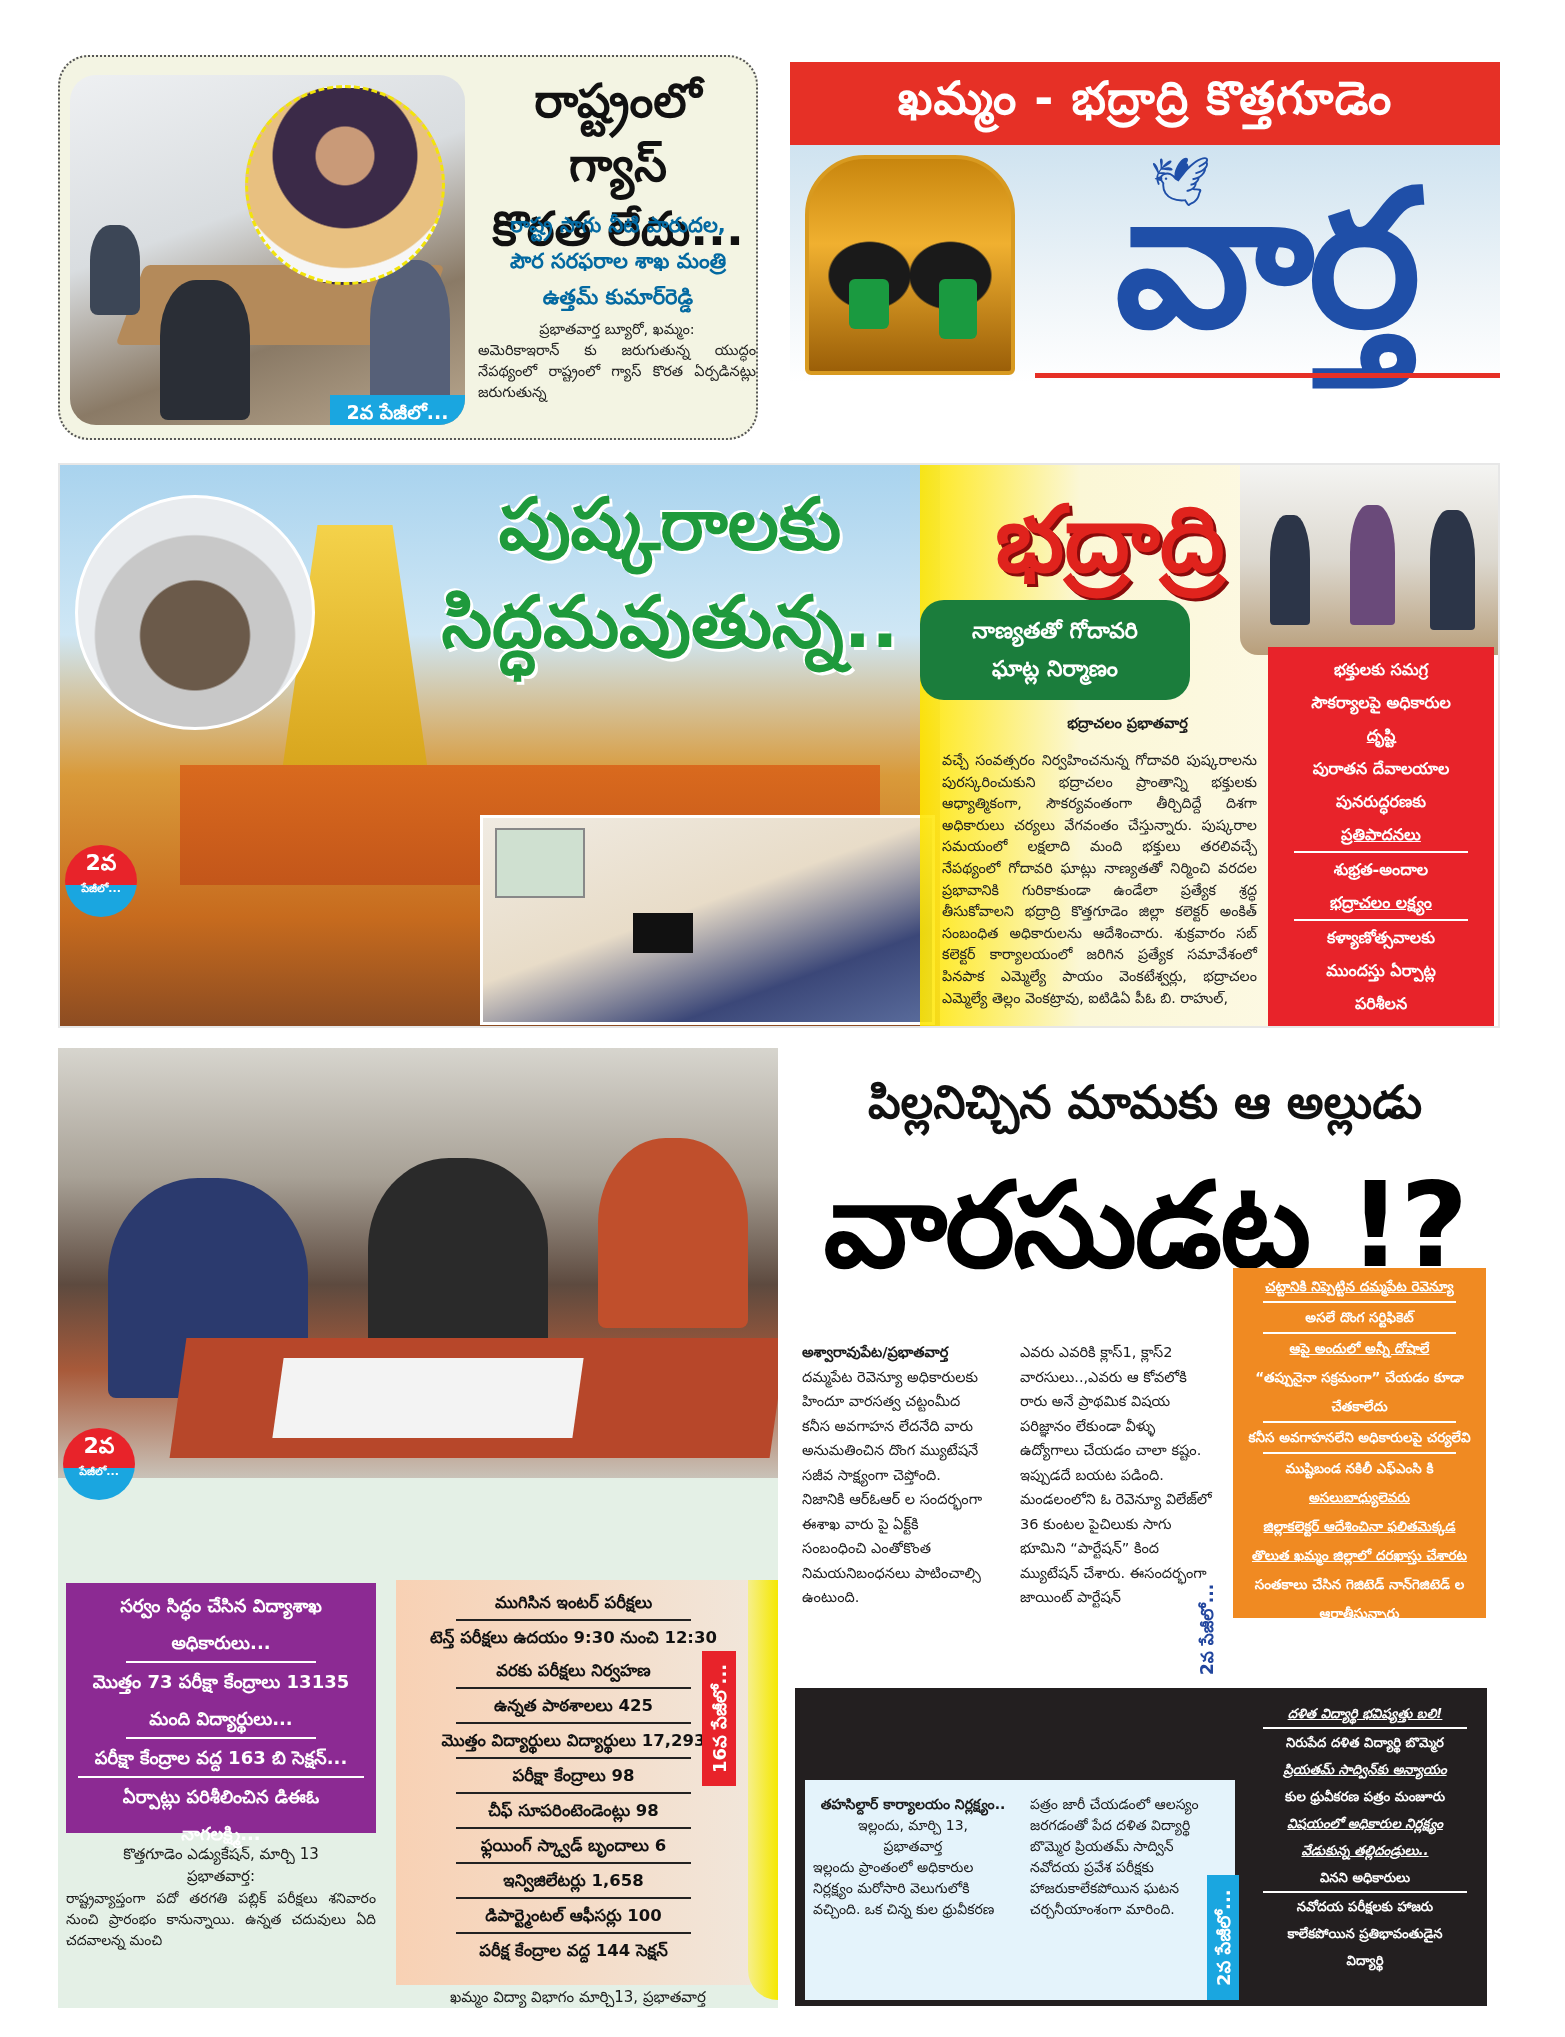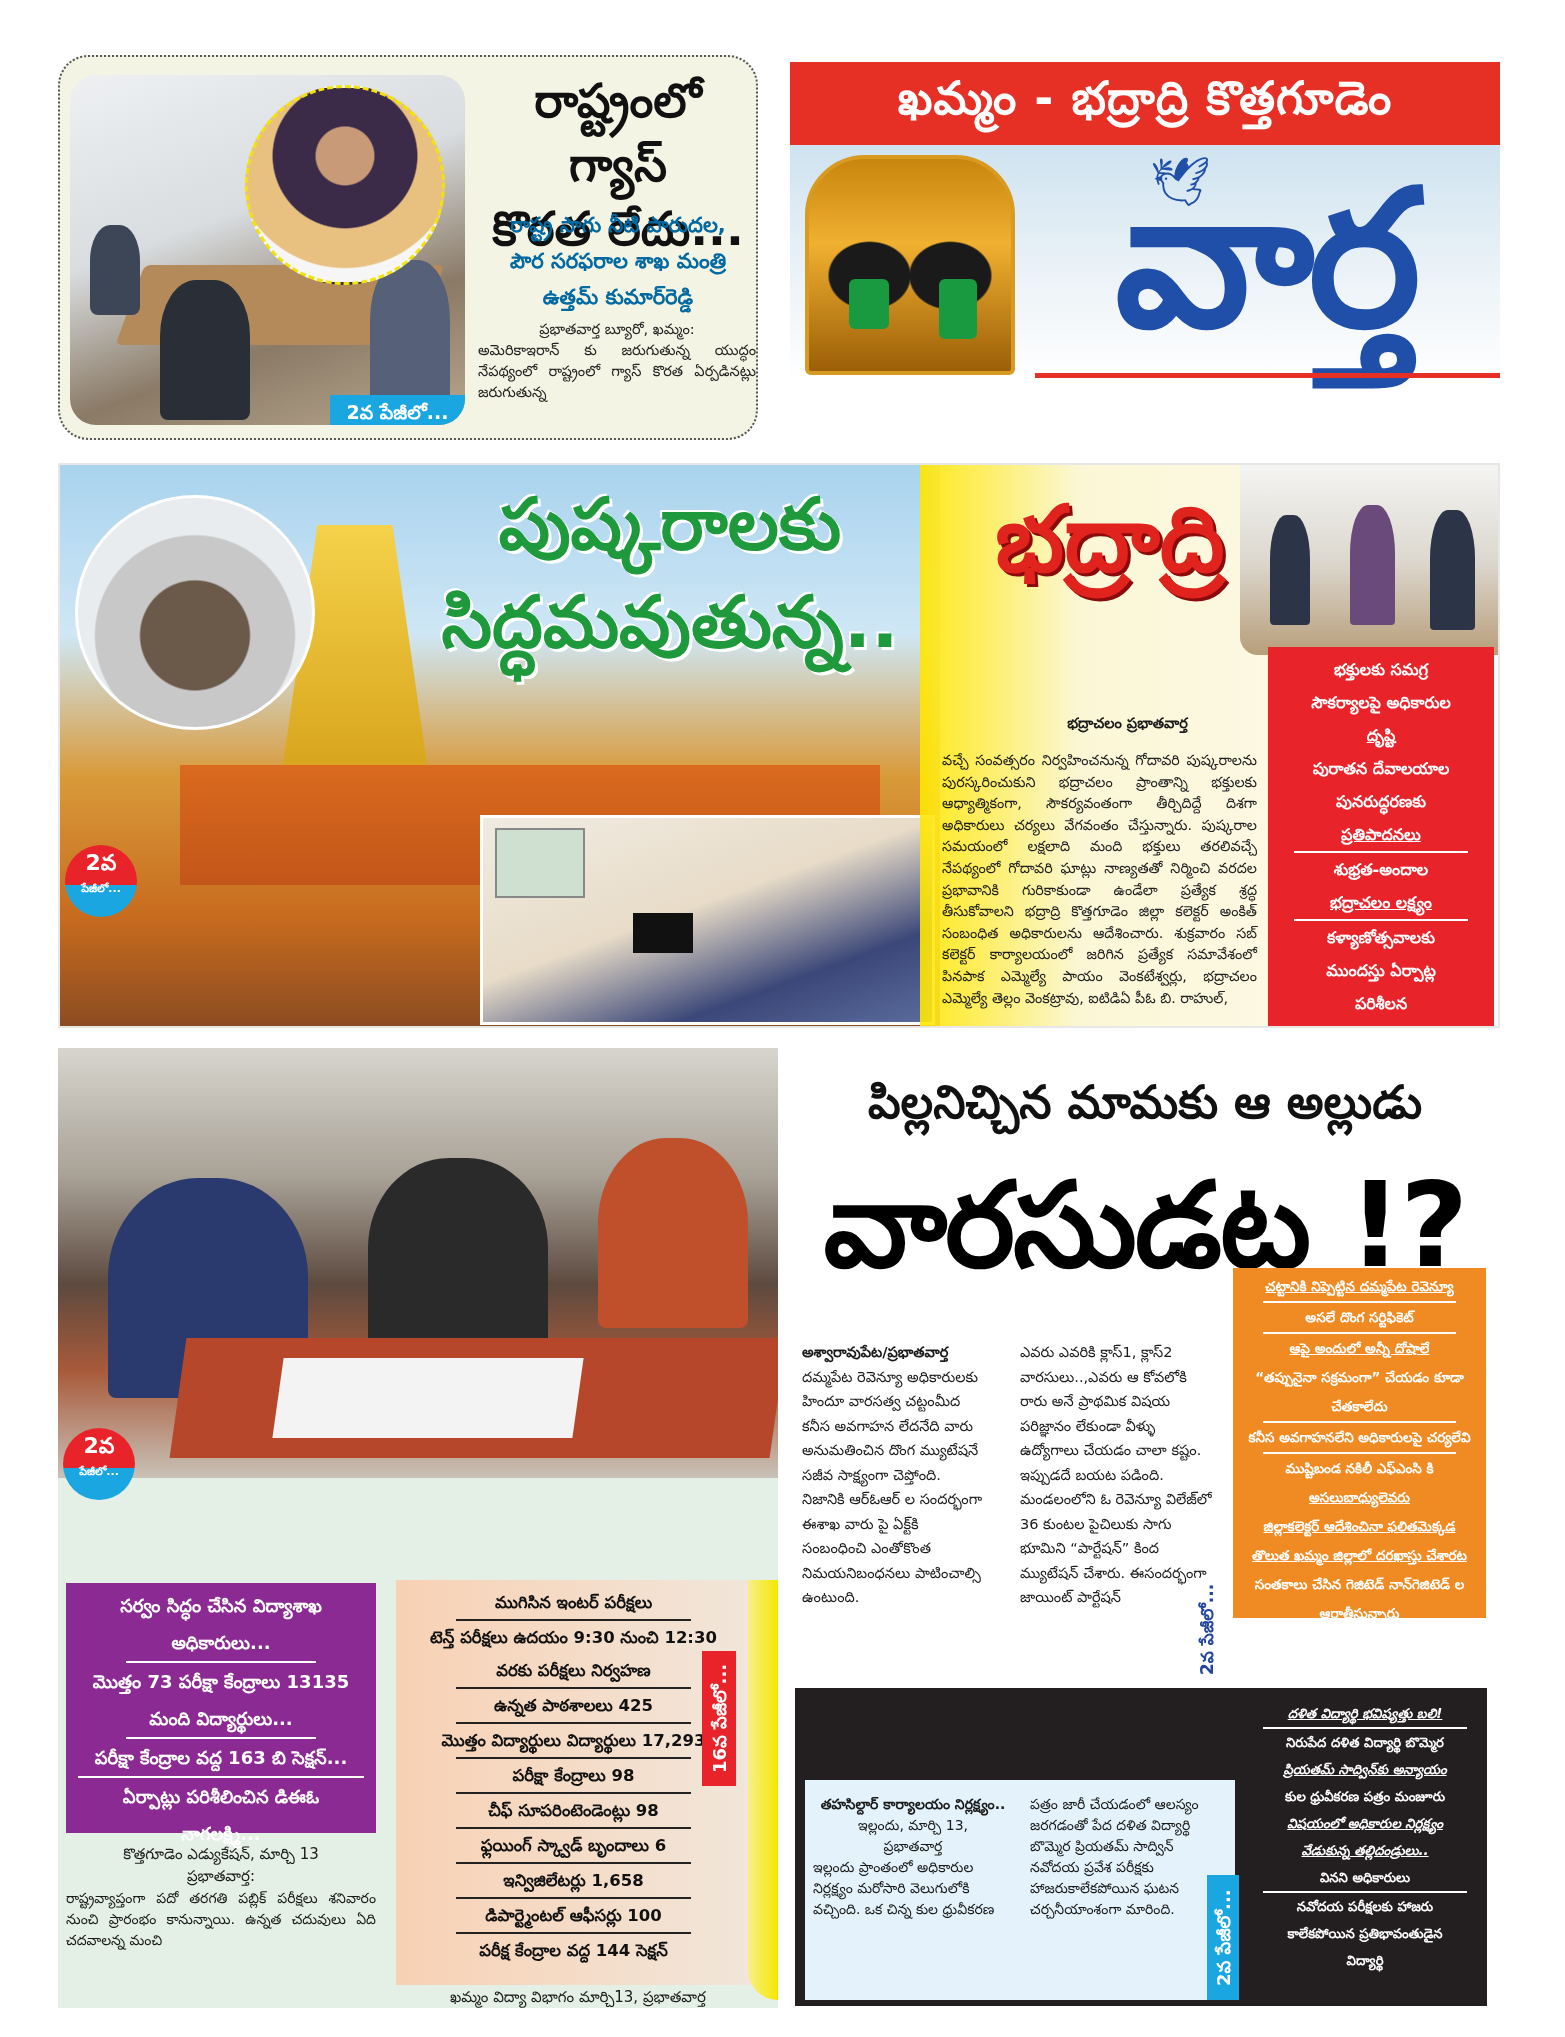--- a/index.html
+++ b/index.html
@@ -163,20 +163,24 @@
     <div class="abs map"></div>
     <div class="abs tv"></div>
   </div>
   <div class="abs bhad-yellow"></div>
   <div class="abs bhad-red">భద్రాద్రి</div>
   <div class="abs bhad-photo2">
     <div class="abs p" style="left:30px;top:50px;width:40px;height:110px;"></div>
     <div class="abs p" style="left:110px;top:40px;width:45px;height:120px;background:#6a4a7a;"></div>
     <div class="abs p" style="left:190px;top:45px;width:45px;height:120px;"></div>
   </div>
+  <div class="abs bhad-greenbox">
+    <div>నాణ్యతతో గోదావరి</div>
+    <div>ఘాట్ల నిర్మాణం</div>
+  </div>
   <div class="abs bhad-byline">భద్రాచలం ప్రభాతవార్త</div>
   <div class="abs bhad-body" style="top:285px;">వచ్చే సంవత్సరం నిర్వహించనున్న గోదావరి పుష్కరాలను పురస్కరించుకుని భద్రాచలం ప్రాంతాన్ని భక్తులకు ఆధ్యాత్మికంగా, సౌకర్యవంతంగా తీర్చిదిద్దే దిశగా అధికారులు చర్యలు వేగవంతం చేస్తున్నారు. పుష్కరాల సమయంలో లక్షలాది మంది భక్తులు తరలివచ్చే నేపథ్యంలో గోదావరి ఘాట్లు నాణ్యతతో నిర్మించి వరదల ప్రభావానికి గురికాకుండా ఉండేలా ప్రత్యేక శ్రద్ధ తీసుకోవాలని భద్రాద్రి కొత్తగూడెం జిల్లా కలెక్టర్ అంకిత్ సంబంధిత అధికారులను ఆదేశించారు. శుక్రవారం సబ్ కలెక్టర్ కార్యాలయంలో జరిగిన ప్రత్యేక సమావేశంలో పినపాక ఎమ్మెల్యే పాయం వెంకటేశ్వర్లు, భద్రాచలం ఎమ్మెల్యే తెల్లం వెంకట్రావు, ఐటిడిఏ పీఓ బి. రాహుల్,</div>
   <div class="abs bhad-sidebox">
     <div>భక్తులకు సమగ్ర</div>
     <div>సౌకర్యాలపై అధికారుల</div>
     <div class="u">దృష్టి</div>
     <div>పురాతన దేవాలయాల</div>
     <div>పునరుద్ధరణకు</div>
     <div class="u">ప్రతిపాదనలు</div>
     <div class="rule"></div>

